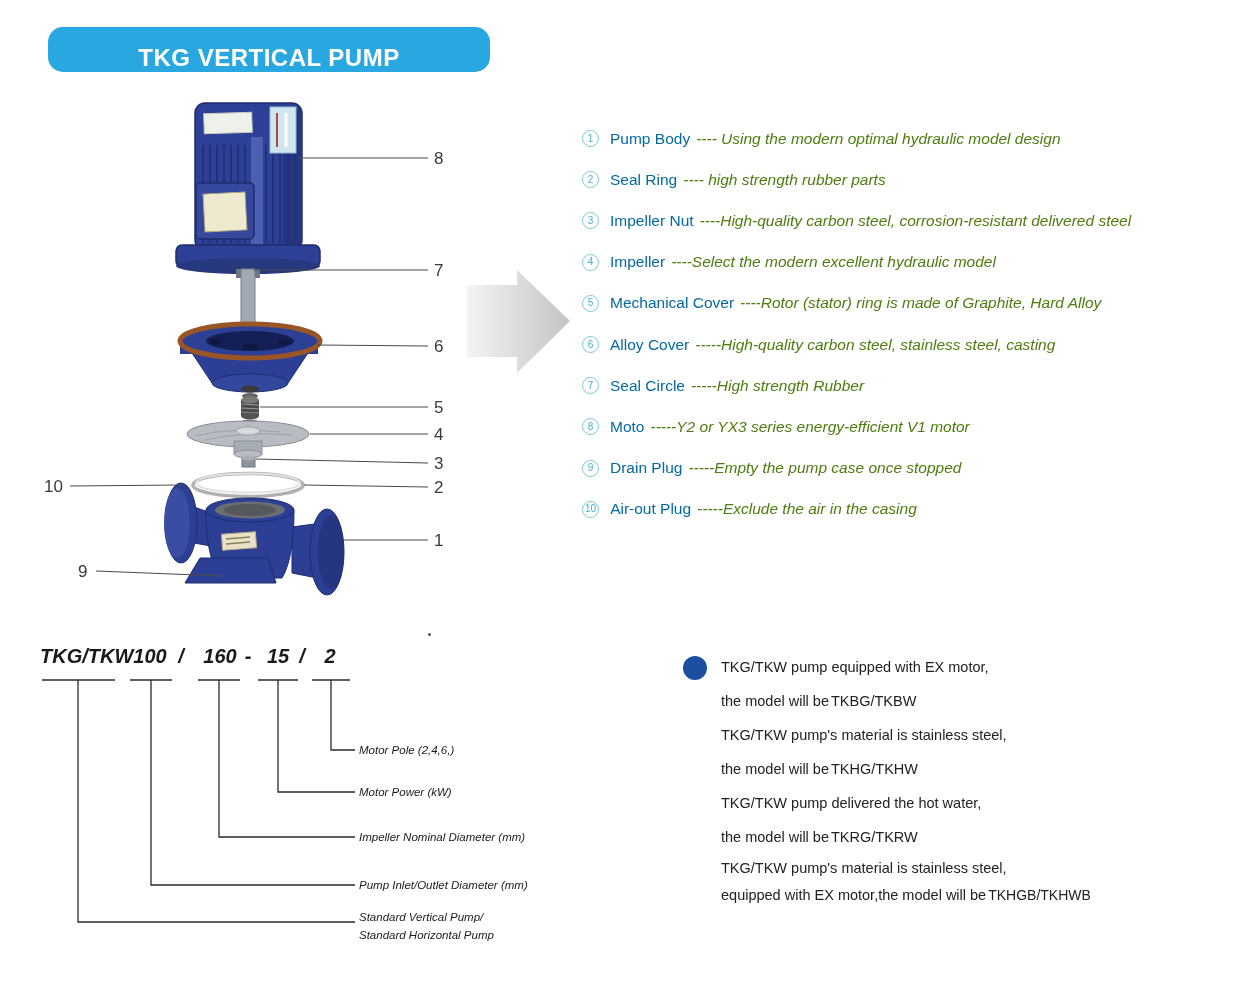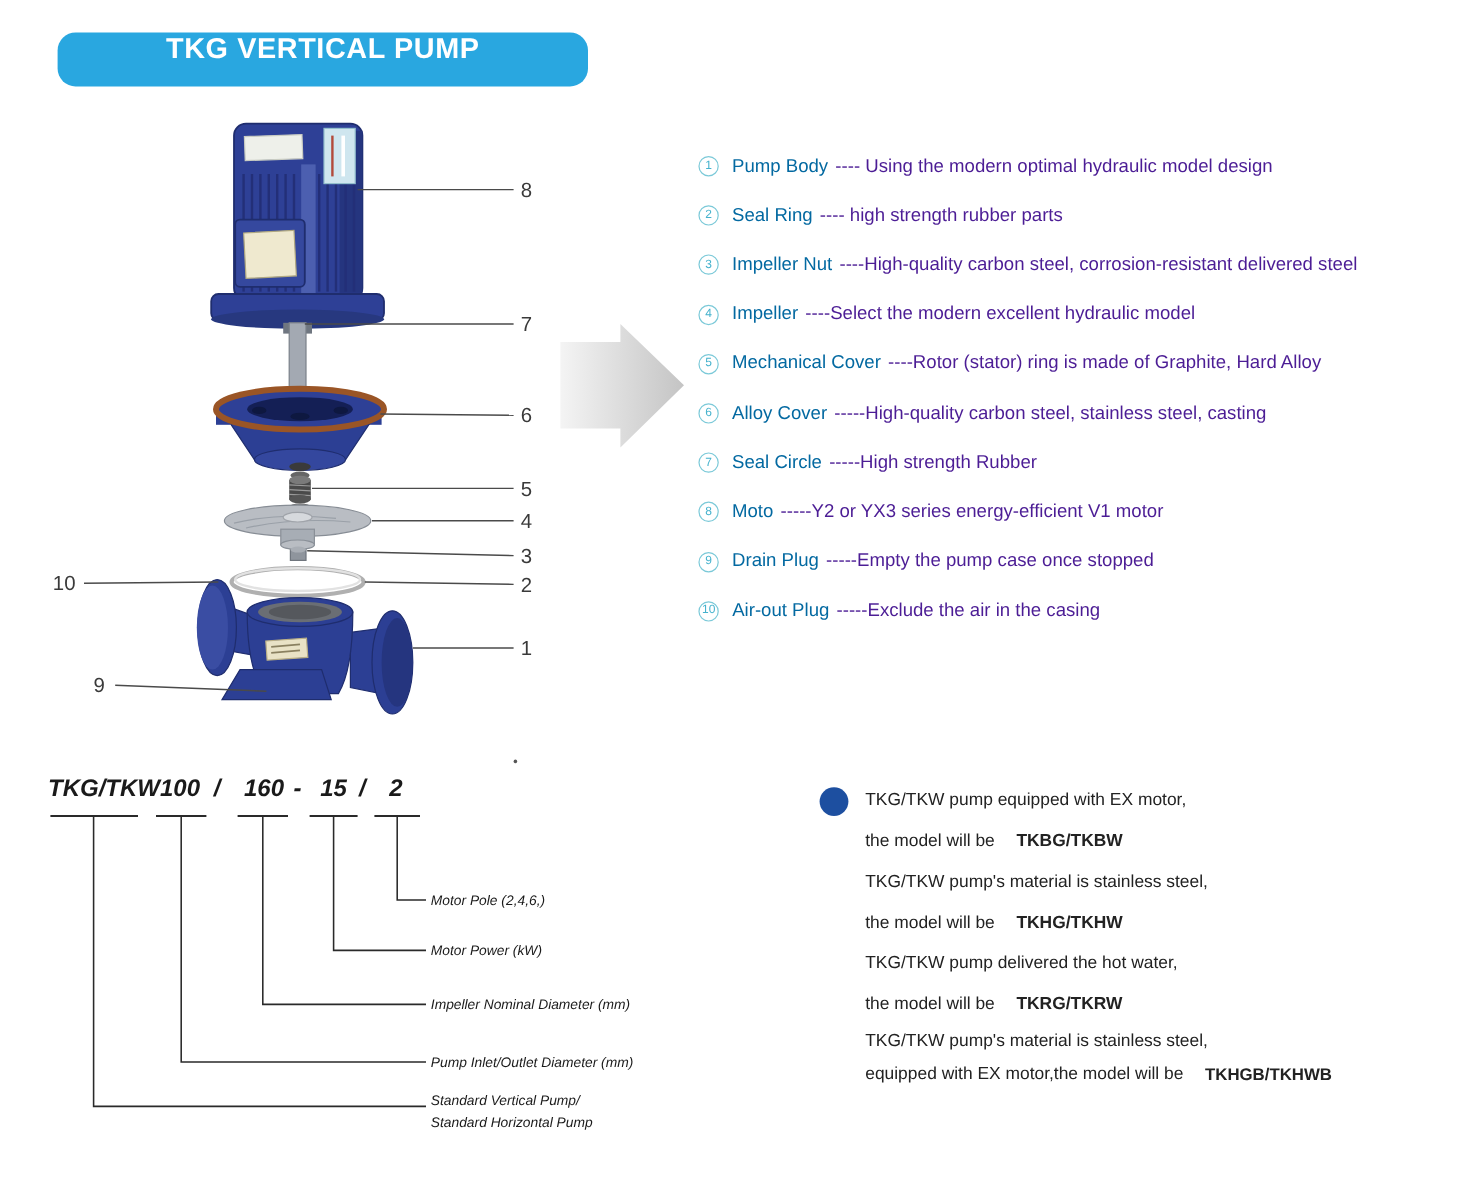--- a/index.html
+++ b/index.html
@@ -4,56 +4,56 @@
 <style>
   html,body{margin:0;padding:0;}
   body{
     width:1234px;height:1000px;position:relative;background:#ffffff;
     font-family:"Liberation Sans", sans-serif;color:#2b2b2b;overflow:hidden;
   }
   
   .banner{
     position:absolute;left:48px;top:27px;width:442px;height:45px;
     background:#29a7e0;border-radius:15px;
-    display:flex;align-items:flex-start;justify-content:center;
+    display:flex;align-items:flex-end;justify-content:center;
   }
   .banner-title{
     color:#ffffff;font-size:24px;font-weight:bold;letter-spacing:.5px;
   }
   
   .figure-wrap{position:absolute;left:30px;top:95px;width:560px;height:510px;}
   
   .parts-list{position:absolute;left:582px;top:118px;width:652px;}
   .part-row{
     height:41.2px;display:flex;align-items:center;white-space:nowrap;
     font-size:15.5px;
   }
   .pnum{
     box-sizing:border-box;min-width:17px;height:17px;padding:0 2px;
     border:1.4px solid #7bc9d8;border-radius:9px;
     color:#45b2cd;font-size:10px;line-height:14px;
     display:flex;align-items:center;justify-content:center;flex:0 0 auto;
   }
   .pname{color:#0369a1;margin:0 6px 0 11px;}
-  .pdesc{color:#4c1d95;}
+  .pdesc{color:#4d7c0f;font-style:italic;}
   
   .model-wrap{position:absolute;left:20px;top:635px;width:600px;height:340px;font-style:italic;}
   
   .notes{position:absolute;left:683px;top:650px;width:500px;}
   .bullet{
     position:absolute;left:0;top:6px;width:24px;height:24px;border-radius:50%;
     background:#1d4fa0;
   }
   .note-lines{margin-left:38px;}
   .note-line{
     height:34px;display:flex;align-items:center;white-space:nowrap;
     font-size:14.5px;color:#222222;
   }
   .note-line.tight{height:27px;}
-  .note-bold{font-weight:700;margin-left:18px;}
+  .note-bold{font-weight:400;margin-left:2px;}
   .note-bold.lg{font-size:14px;}
   .speck{position:absolute;left:428px;top:633px;width:3px;height:3px;border-radius:50%;background:#555;}
   svg text{font-family:"Liberation Sans", sans-serif;}
 </style>
 </head>
 <body>
 
 <div class="banner">
   <span class="banner-title">TKG VERTICAL PUMP</span>
 </div>

